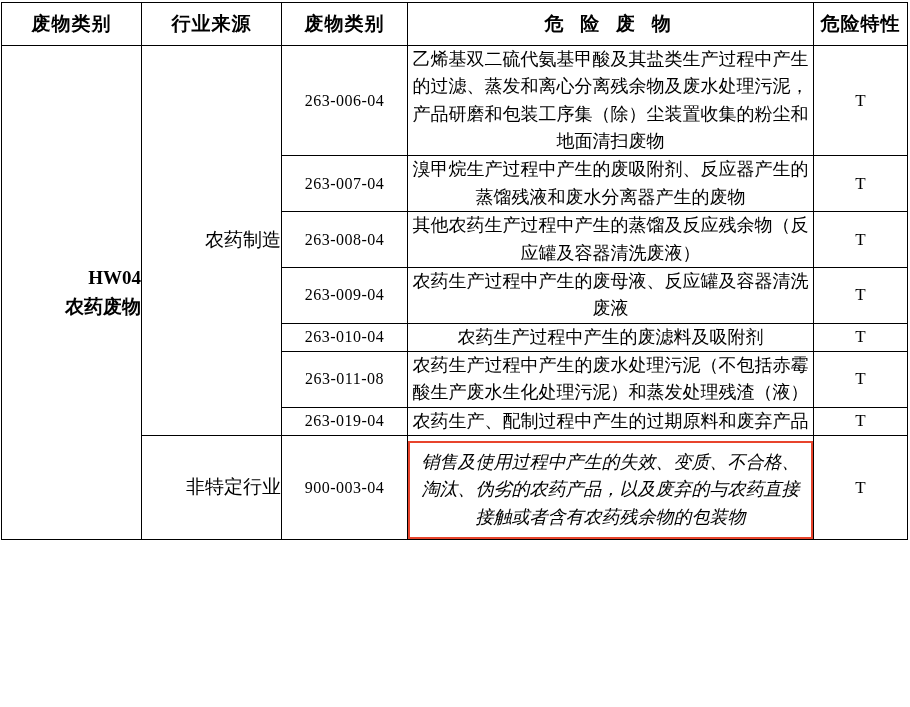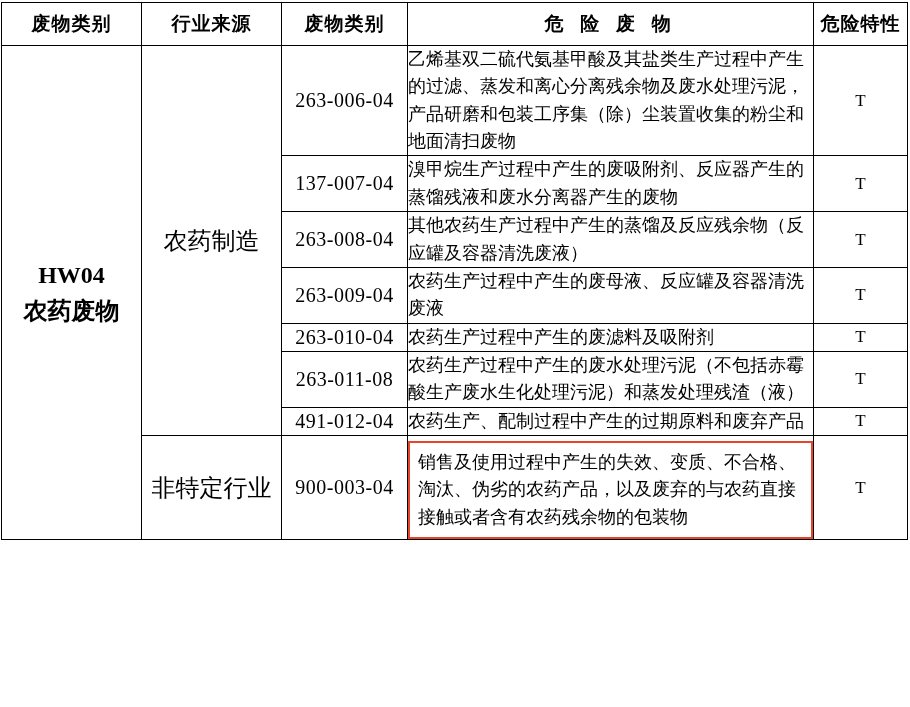--- a/index.html
+++ b/index.html
@@ -45,53 +45,54 @@
     text-align: center;
     font-size: 19px;
     font-weight: bold;
     letter-spacing: 1px;
   }
   thead th.wide-title {
     letter-spacing: 6px;
     margin-top: 15px;
   }
   td.cell-center {
-    text-align: center;
-    font-size: 24px;
+    text-align: right;
+    font-size: 19px;
     line-height: 1.5;
   }
   td.cell-code {
     text-align: center;
-    font-size: 20px;
+    font-size: 16px;
     font-family: "Liberation Serif", "DejaVu Serif", serif;
     letter-spacing: 0.5px;
     white-space: nowrap;
   }
   td.cell-desc {
-    text-align: left;
+    text-align: center;
     font-size: 18px;
     line-height: 1.52;
     padding: 7px 9px 7px 9px;
   }
   td.cell-hazard {
     text-align: center;
     font-size: 17px;
   }
   .cat-line {
     display: block;
     font-weight: bold;
   }
   .highlight-box {
     border: 2px solid #e8442c;
     margin: -1px;
     padding: 6px 8px 6px 8px;
     box-sizing: border-box;
   }
   td.cell-desc.has-highlight {
     padding: 6px 1px 1px 1px;
+    font-style: italic;
   }
 </style>
 </head>
 <body>
 
 <div class="page">
   <table class="waste-table">
     <colgroup>
       <col class="c-category">
       <col class="c-industry">
@@ -114,21 +115,21 @@
         <td class="cell-center" rowspan="8">
           <span class="cat-line">HW04</span>
           <span class="cat-line">农药废物</span>
         </td>
         <td class="cell-center" rowspan="7">农药制造</td>
         <td class="cell-code">263-006-04</td>
         <td class="cell-desc">乙烯基双二硫代氨基甲酸及其盐类生产过程中产生的过滤、蒸发和离心分离残余物及废水处理污泥，产品研磨和包装工序集（除）尘装置收集的粉尘和地面清扫废物</td>
         <td class="cell-hazard">T</td>
       </tr>
       <tr>
-        <td class="cell-code">137-007-04</td>
+        <td class="cell-code">263-007-04</td>
         <td class="cell-desc">溴甲烷生产过程中产生的废吸附剂、反应器产生的蒸馏残液和废水分离器产生的废物</td>
         <td class="cell-hazard">T</td>
       </tr>
       <tr>
         <td class="cell-code">263-008-04</td>
         <td class="cell-desc">其他农药生产过程中产生的蒸馏及反应残余物（反应罐及容器清洗废液）</td>
         <td class="cell-hazard">T</td>
       </tr>
       <tr>
         <td class="cell-code">263-009-04</td>
@@ -139,21 +140,21 @@
         <td class="cell-code">263-010-04</td>
         <td class="cell-desc">农药生产过程中产生的废滤料及吸附剂</td>
         <td class="cell-hazard">T</td>
       </tr>
       <tr>
         <td class="cell-code">263-011-08</td>
         <td class="cell-desc">农药生产过程中产生的废水处理污泥（不包括赤霉酸生产废水生化处理污泥）和蒸发处理残渣（液）</td>
         <td class="cell-hazard">T</td>
       </tr>
       <tr>
-        <td class="cell-code">491-012-04</td>
+        <td class="cell-code">263-019-04</td>
         <td class="cell-desc">农药生产、配制过程中产生的过期原料和废弃产品</td>
         <td class="cell-hazard">T</td>
       </tr>
 
       <tr>
         <td class="cell-center">非特定行业</td>
         <td class="cell-code">900-003-04</td>
         <td class="cell-desc has-highlight">
           <div class="highlight-box">销售及使用过程中产生的失效、变质、不合格、淘汰、伪劣的农药产品，以及废弃的与农药直接接触或者含有农药残余物的包装物</div>
         </td>

